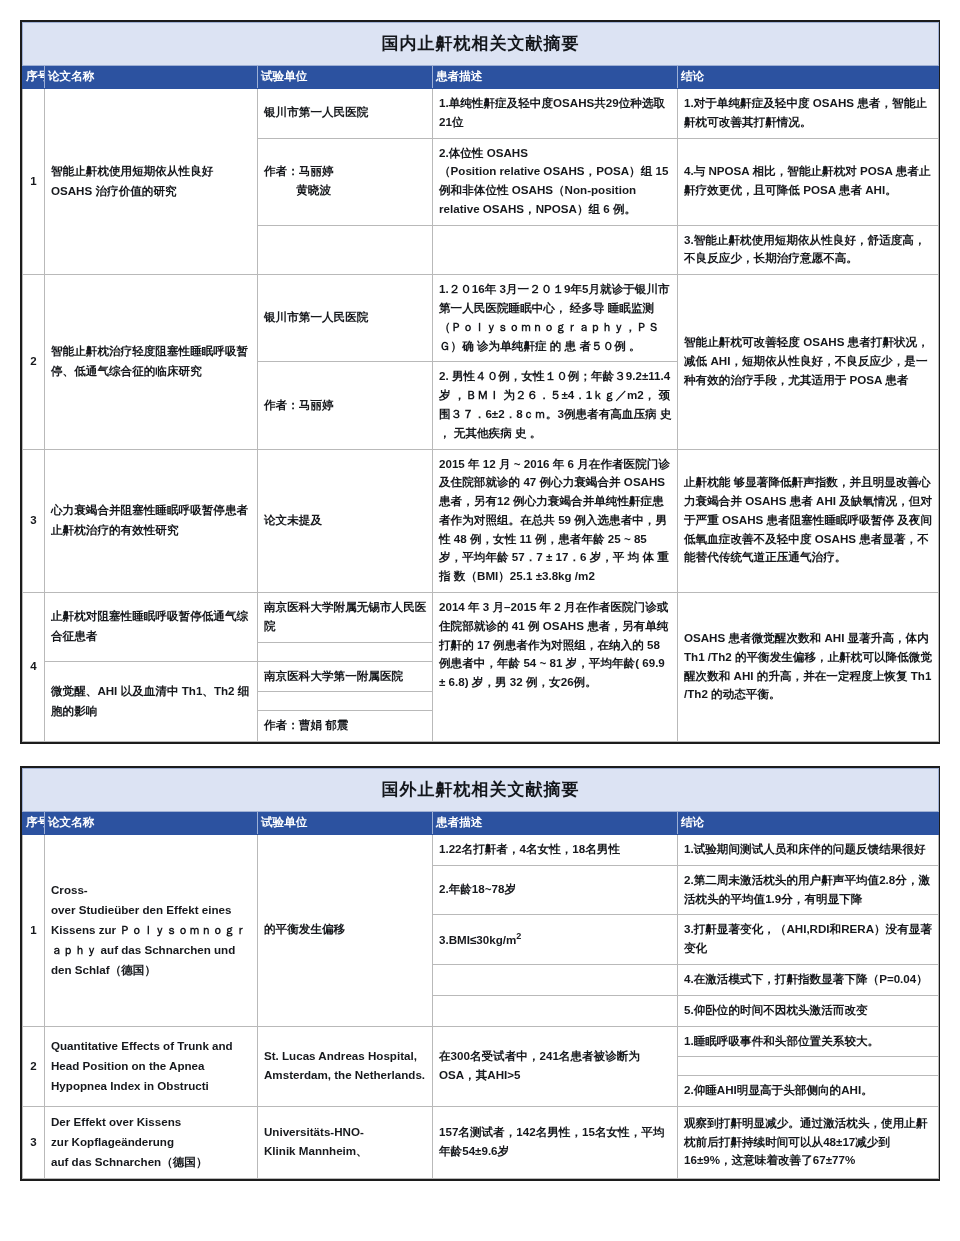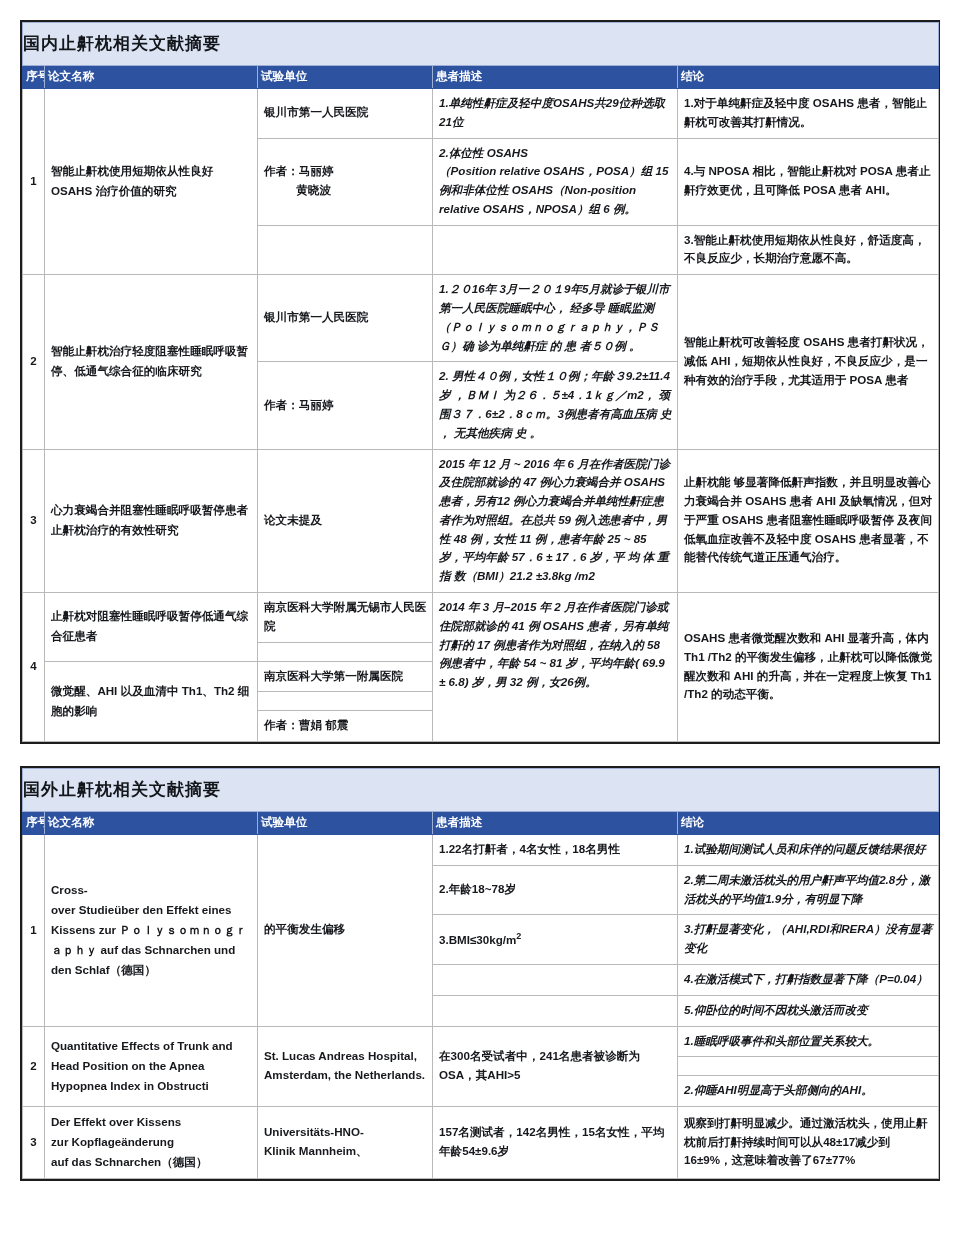--- a/index.html
+++ b/index.html
@@ -39,20 +39,21 @@
   }
   table.lit col.c-idx   { width: 22px; }
   table.lit col.c-title { width: 213px; }
   table.lit col.c-unit  { width: 175px; }
   table.lit col.c-desc  { width: 245px; }
   table.lit col.c-concl { width: 261px; }
 
   td.title-bar {
     background: #dce3f3;
     border: 1px solid #9fb0d4;
+    text-align: center;
     font-size: 17px;
     font-weight: bold;
     color: #13161b;
     padding: 9px 0 10px 0;
     letter-spacing: 1px;
   }
   th.hdr {
     background: #2c52a0;
     color: #ffffff;
     font-size: 11.6px;
@@ -78,21 +79,21 @@
     white-space: pre-wrap;
   }
   td.cell.idx {
     text-align: center;
     padding-left: 0;
     padding-right: 0;
     font-size: 11.5px;
   }
   td.cell.title-cell { line-height: 1.72; }
   td.cell.empty { padding: 0; height: 18px; }
-  td.cell.topal { vertical-align: top; font-style: italic; }
+  td.cell.topal { vertical-align: top; }
   .sup { font-size: 0.78em; vertical-align: super; }
 </style>
 </head>
 <body>
 
 <div class="page">
 
   <div class="table-block">
     <table class="lit">
       <colgroup>
@@ -143,21 +144,21 @@
         </tr>
         <tr>
           <td class="cell">作者：马丽婷</td>
           <td class="cell topal">2. 男性４０例，女性１０例；年龄３9.2±11.4 岁 ，ＢＭＩ 为２６．５±4．1ｋｇ／m2， 颈 围３７．6±2．8ｃｍ。3例患者有高血压病 史 ， 无其他疾病 史 。</td>
         </tr>
 
         <tr>
           <td class="cell idx">3</td>
           <td class="cell title-cell">心力衰竭合并阻塞性睡眠呼吸暂停患者止鼾枕治疗的有效性研究</td>
           <td class="cell">论文未提及</td>
-          <td class="cell topal">2015 年 12 月 ~ 2016 年 6 月在作者医院门诊及住院部就诊的 47 例心力衰竭合并 OSAHS 患者，另有12 例心力衰竭合并单纯性鼾症患者作为对照组。在总共 59 例入选患者中，男性 48 例，女性 11 例，患者年龄 25 ~ 85 岁，平均年龄 57．6 ± 17．6 岁，平 均 体 重 指 数（BMI）21.2 ±3.8kg /m2</td>
+          <td class="cell topal">2015 年 12 月 ~ 2016 年 6 月在作者医院门诊及住院部就诊的 47 例心力衰竭合并 OSAHS 患者，另有12 例心力衰竭合并单纯性鼾症患者作为对照组。在总共 59 例入选患者中，男性 48 例，女性 11 例，患者年龄 25 ~ 85 岁，平均年龄 57．7 ± 17．6 岁，平 均 体 重 指 数（BMI）25.1 ±3.8kg /m2</td>
           <td class="cell">止鼾枕能 够显著降低鼾声指数，并且明显改善心力衰竭合并 OSAHS 患者 AHI 及缺氧情况，但对于严重 OSAHS 患者阻塞性睡眠呼吸暂停 及夜间低氧血症改善不及轻中度 OSAHS 患者显著，不能替代传统气道正压通气治疗。</td>
         </tr>
 
         <tr>
           <td class="cell idx" rowspan="5">4</td>
           <td class="cell title-cell" rowspan="2">止鼾枕对阻塞性睡眠呼吸暂停低通气综合征患者</td>
           <td class="cell">南京医科大学附属无锡市人民医院</td>
           <td class="cell topal" rowspan="5">2014 年 3 月–2015 年 2 月在作者医院门诊或 住院部就诊的 41 例 OSAHS 患者，另有单纯打鼾的 17 例患者作为对照组，在纳入的 58 例患者中，年龄 54 ~ 81 岁，平均年龄( 69.9 ± 6.8) 岁，男 32 例，女26例。</td>
           <td class="cell" rowspan="5">OSAHS 患者微觉醒次数和 AHI 显著升高，体内 Th1 /Th2 的平衡发生偏移，止鼾枕可以降低微觉醒次数和 AHI 的升高，并在一定程度上恢复 Th1 /Th2 的动态平衡。</td>
         </tr>

